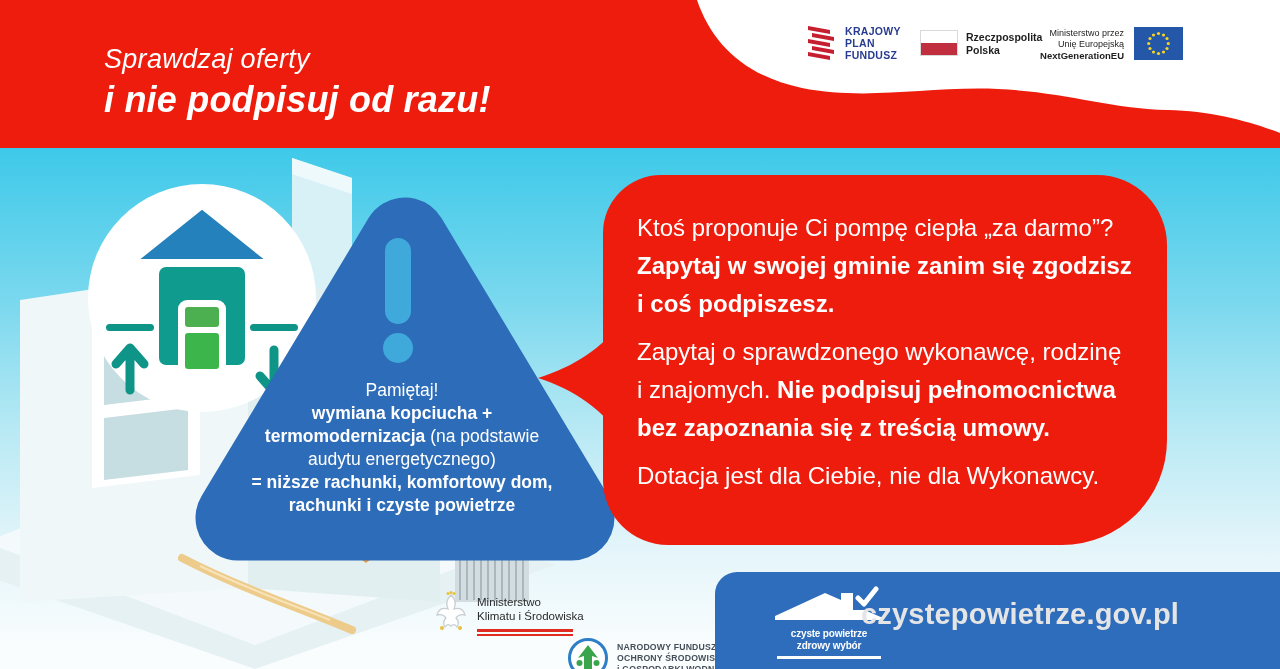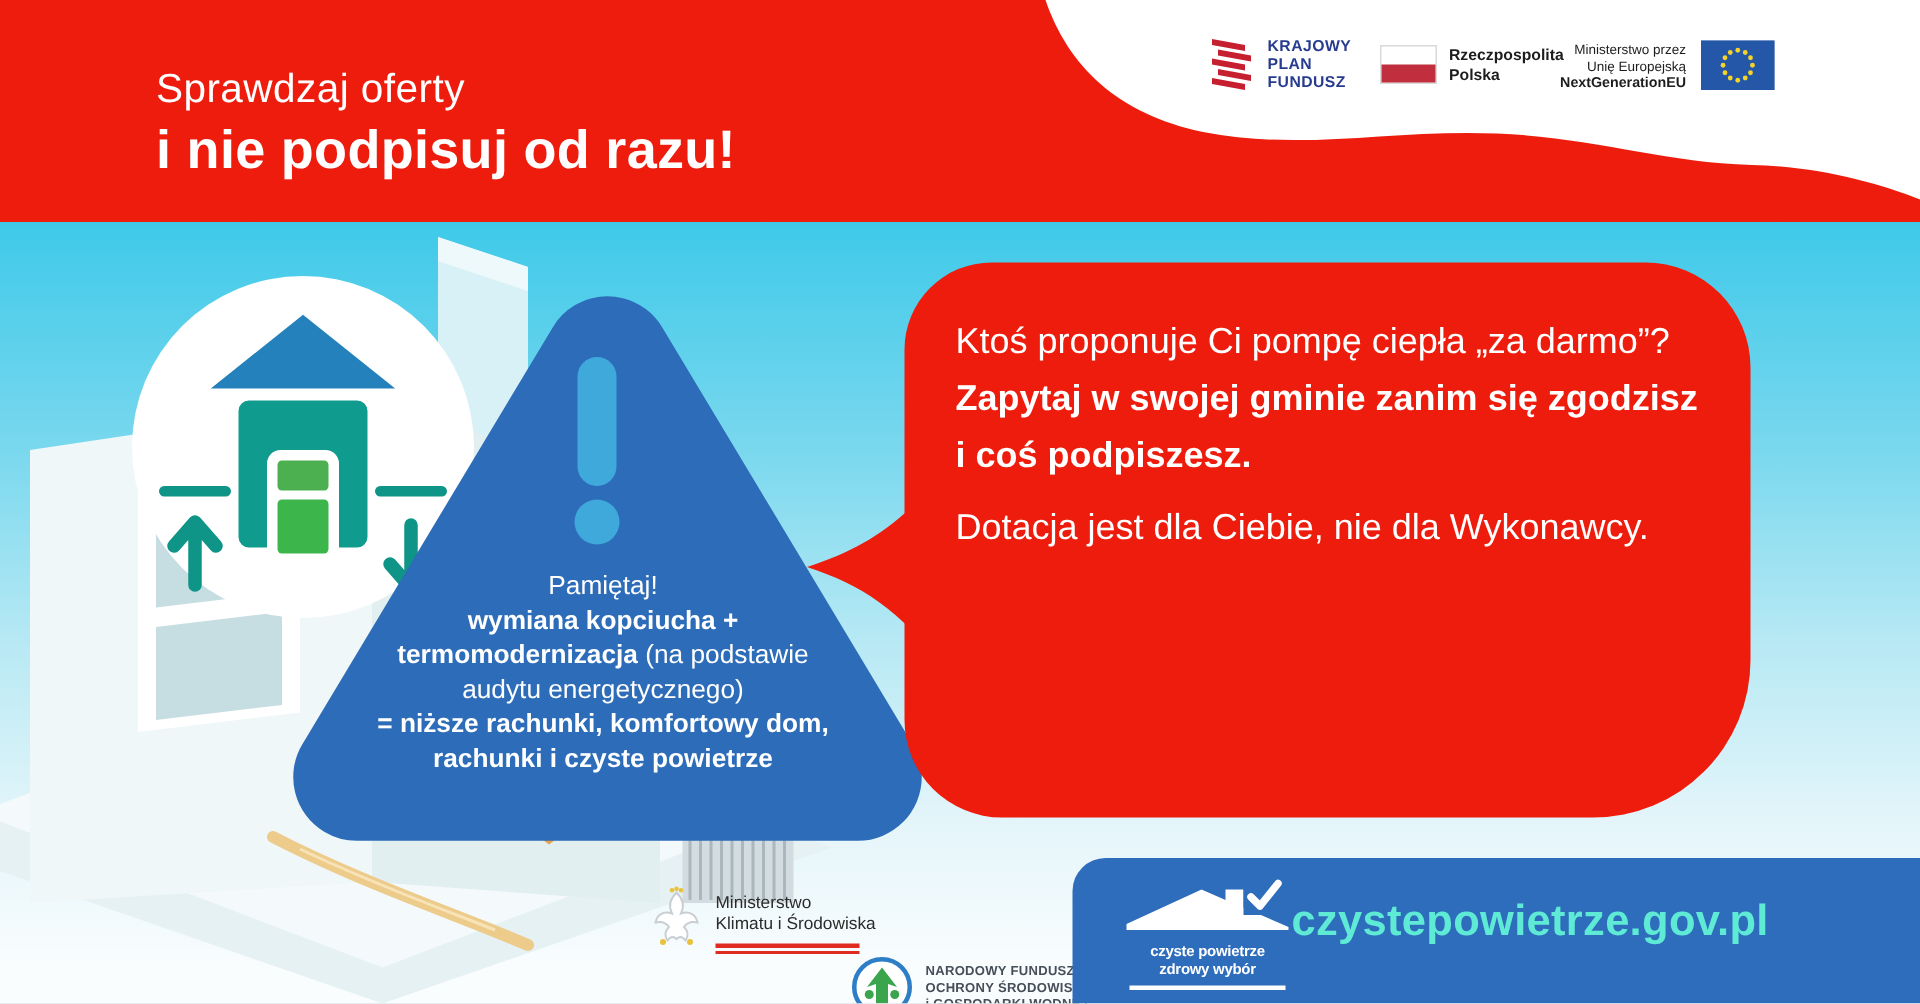--- a/index.html
+++ b/index.html
@@ -6,21 +6,21 @@
   *{box-sizing:border-box;}
   .canvas{
     position:relative;width:1280px;height:669px;overflow:hidden;
     font-family:"Liberation Sans","DejaVu Sans",sans-serif;
     background:linear-gradient(180deg,#2cc4e7 0%,#3ec9e9 22%,#7ad8ee 45%,#b7e9f4 64%,#e4f5fa 82%,#fafdfe 97%);
   }
   .abs{position:absolute;}
 
   
   .header{left:0;top:0;width:1280px;height:148px;background:#ee1c0d;z-index:5;}
-  .header-title{left:104px;top:42px;color:#fff;line-height:1.3;}
+  .header-title{left:104px;top:42px;color:#fff;line-height:1.3;font-style:italic;}
   .header-title .t1{font-size:27px;font-weight:400;letter-spacing:.3px;}
   .header-title .t2{font-size:36px;font-weight:800;letter-spacing:.2px;}
   .blob{left:0;top:0;}
 
   .kpo{left:806px;top:24px;display:flex;gap:7px;align-items:center;}
   .kpo-text{color:#283c8f;font-size:10.5px;font-weight:700;line-height:12px;letter-spacing:.3px;}
   .flag-pl{left:920px;top:30px;width:38px;height:26px;border:1px solid #d9d9d9;background:#fff;}
   .flag-pl .red{position:absolute;left:0;bottom:0;width:100%;height:50%;background:#c12e3d;}
   .pl-text{left:966px;top:31px;font-size:10.5px;font-weight:700;color:#1d1d1d;line-height:12.5px;}
   .eu-text{left:1004px;top:28px;width:120px;text-align:right;font-size:9px;color:#1d1d1d;line-height:11px;}
@@ -49,24 +49,24 @@
   .ministry{left:433px;top:589px;display:flex;gap:8px;z-index:4;}
   .ministry-txt{font-size:11.5px;color:#2b2b2b;line-height:14px;padding-top:6px;}
   .ministry-rule1{width:96px;height:3px;background:#e02b20;margin-top:6px;}
   .ministry-rule2{width:96px;height:1.5px;background:#e02b20;margin-top:2px;}
   .nfos{left:567px;top:593px;display:flex;gap:8px;align-items:center;z-index:4;margin-top:44px;}
   .nfos-txt{font-size:8.7px;font-weight:700;color:#454f59;line-height:11px;letter-spacing:.2px;}
 
   
   .bar{left:715px;top:572px;width:565px;height:97px;background:#2e6cbc;
        border-radius:22px 0 0 0;z-index:4;}
-  .cp-logo{position:absolute;left:34px;top:14px;width:112px;color:#fff;text-align:center;}
+  .cp-logo{position:absolute;left:58px;top:14px;width:112px;color:#fff;text-align:center;}
   .cp-lines{font-size:10px;font-weight:800;line-height:12px;letter-spacing:-.2px;margin-top:2px;}
   .cp-rule{width:104px;height:2.5px;background:#fff;margin:4px auto 0;}
-  .bar-url{position:absolute;left:146px;top:26px;color:#5eead4;font-size:29px;font-weight:800;
+  .bar-url{position:absolute;left:146px;top:26px;color:#e5e5e5;font-size:29px;font-weight:800;
            letter-spacing:.2px;cursor:pointer;}
 
   .z1{z-index:1;}
 </style>
 </head>
 <body>
 
 <div class="canvas">
 
   <svg class="abs z1" style="left:0;top:140px;" width="650" height="529" viewBox="0 0 650 529">
@@ -151,20 +151,26 @@
     <path d="M 100 10 C 72 44, 47 60, 10 72 C 47 84, 72 101, 100 138 Z" fill="#ee1c0d"></path>
   </svg>
   <div class="abs bubble">
     <div class="bubble-text">
       <p>
         <span>Ktoś proponuje Ci pompę ciepła „za darmo”?</span><br>
         <b>Zapytaj w swojej gminie zanim się zgodzisz</b><br>
         <b>i coś podpiszesz.</b>
       </p>
       <p>
+        <span>Zapytaj o sprawdzonego wykonawcę, rodzinę</span><br>
+        <span>i znajomych.</span>
+        <b>Nie podpisuj pełnomocnictwa</b><br>
+        <b>bez zapoznania się z treścią umowy.</b>
+      </p>
+      <p>
         <span>Dotacja jest dla Ciebie, nie dla Wykonawcy.</span>
       </p>
     </div>
   </div>
 
   <div class="abs header">
     <svg class="abs blob" width="1280" height="148" viewBox="0 0 1280 148">
       <path d="M697,0 C712,44 745,76 802,88 C868,101 928,86 998,89 C1066,92 1106,108 1168,110 C1212,111 1252,122 1280,133 L1280,0 Z" fill="#ffffff"></path>
     </svg>
 

